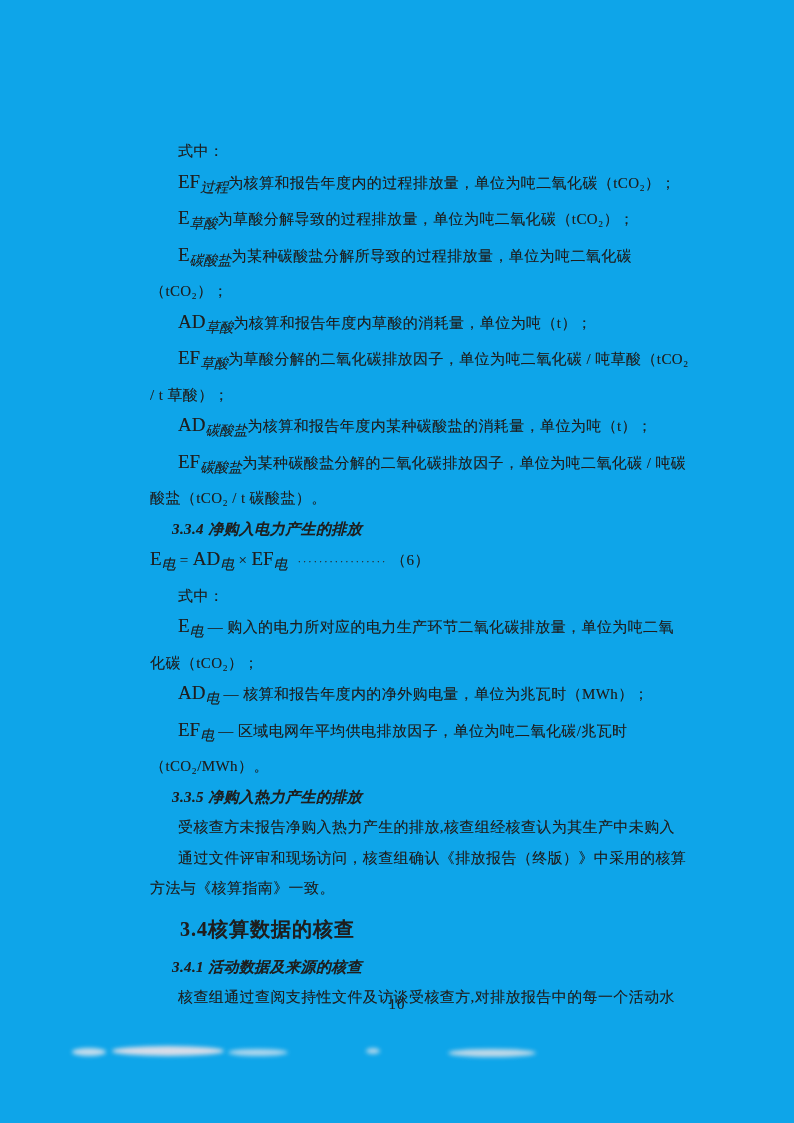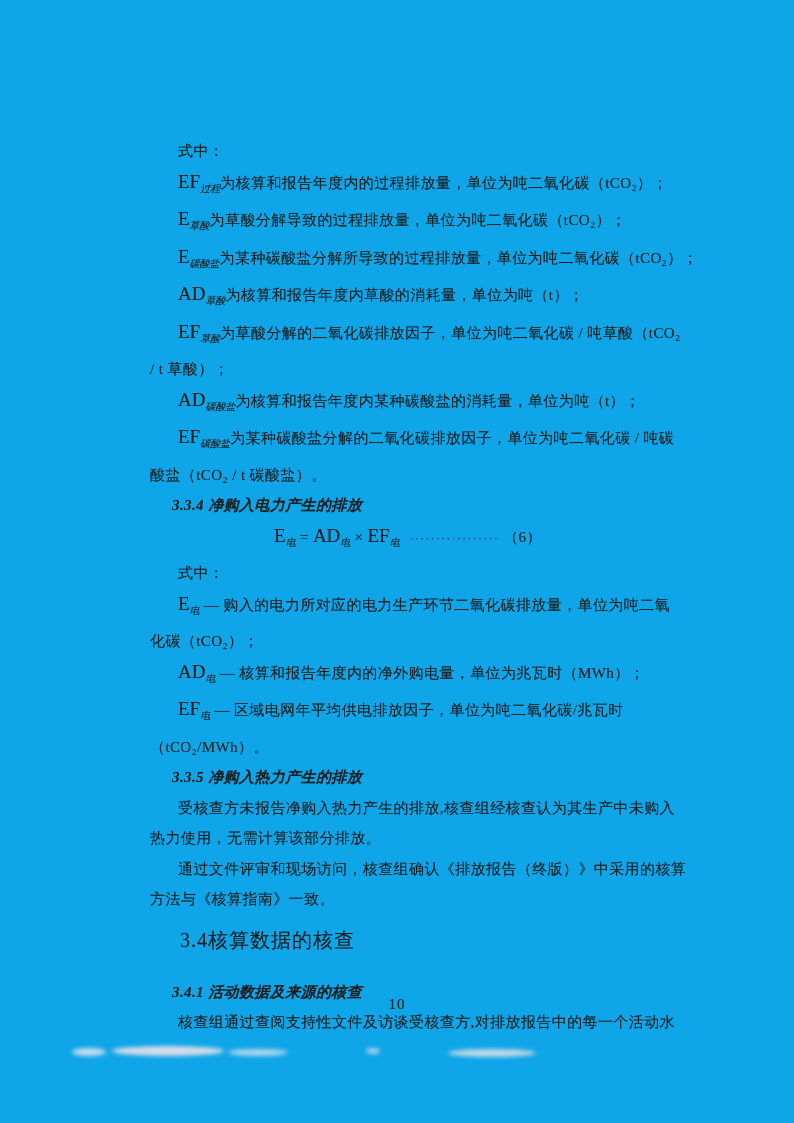--- a/index.html
+++ b/index.html
@@ -15,32 +15,32 @@
   .content { position:absolute; left:150px; top:136px; width:556px; }
   .content p {
     font-size:15px;
     line-height:30.5px;
     letter-spacing:0.4px;
     text-shadow:0 0 0.5px rgba(30,30,30,0.45);
   }
   p.body { text-indent:28px; }
   p.heading3 { font-weight:bold; text-indent:22px;font-style:italic; }
   p.heading2 {
-    font-weight:normal;
+    font-weight:bold;
     font-size:20px;
     line-height:34px;
     text-indent:30px;
     margin-top:8px;
-    margin-bottom:20px;
+    margin-bottom:6px;
     letter-spacing:1px;
   }
-  p.formula { text-align:center; text-indent:0; padding-right:40px; }
+  p.formula { text-indent:0; padding-right:40px; }
   .seg-t { }
   .seg-v { font-size:19px; letter-spacing:0; }
-  .seg-s { font-style:italic; font-size:10px; vertical-align:-4px; letter-spacing:0; }
+  .seg-s { font-style:italic; font-size:14px; vertical-align:-4px; letter-spacing:0; }
   .seg-d { font-size:11px; letter-spacing:1.6px; margin:0 4px 0 10px; color:#2a2a2a; }
   .page-number {
     position:absolute;
     top:996px; left:0; width:100%;
     text-align:center;
     font-size:15px;
     letter-spacing:1px;
     text-shadow:0 0 0.5px rgba(30,30,30,0.45);
   }
   .smudge { position:absolute; border-radius:50%; filter:blur(2px); }
@@ -63,21 +63,21 @@
       <p class="body"><span class="seg-v">EF</span><span class="seg-s">草酸</span><span class="seg-t">为草酸分解的二氧化碳排放因子，单位为吨二氧化碳 / 吨草酸（tCO₂</span><br><span class="seg-t">/ t 草酸）；</span></p>
       <p class="body"><span class="seg-v">AD</span><span class="seg-s">碳酸盐</span><span class="seg-t">为核算和报告年度内某种碳酸盐的消耗量，单位为吨（t）；</span></p>
       <p class="body"><span class="seg-v">EF</span><span class="seg-s">碳酸盐</span><span class="seg-t">为某种碳酸盐分解的二氧化碳排放因子，单位为吨二氧化碳 / 吨碳</span><br><span class="seg-t">酸盐（tCO₂ / t 碳酸盐）。</span></p>
       <p class="heading3"><span class="seg-t">3.3.4 净购入电力产生的排放</span></p>
       <p class="formula"><span class="seg-v">E</span><span class="seg-s">电</span><span class="seg-t"> = </span><span class="seg-v">AD</span><span class="seg-s">电</span><span class="seg-t"> × </span><span class="seg-v">EF</span><span class="seg-s">电</span><span class="seg-d">·················</span><span class="seg-t">（6）</span></p>
       <p class="body"><span class="seg-t">式中：</span></p>
       <p class="body"><span class="seg-v">E</span><span class="seg-s">电</span><span class="seg-t"> — 购入的电力所对应的电力生产环节二氧化碳排放量，单位为吨二氧</span><br><span class="seg-t">化碳（tCO₂）；</span></p>
       <p class="body"><span class="seg-v">AD</span><span class="seg-s">电</span><span class="seg-t"> — 核算和报告年度内的净外购电量，单位为兆瓦时（MWh）；</span></p>
       <p class="body"><span class="seg-v">EF</span><span class="seg-s">电</span><span class="seg-t"> — 区域电网年平均供电排放因子，单位为吨二氧化碳/兆瓦时</span><br><span class="seg-t">（tCO₂/MWh）。</span></p>
       <p class="heading3"><span class="seg-t">3.3.5 净购入热力产生的排放</span></p>
-      <p class="body"><span class="seg-t">受核查方未报告净购入热力产生的排放,核查组经核查认为其生产中未购入</span><br><span class="seg-t">热力使用，无需计算该部分排放。</span></p>
+      <p class="body"><span class="seg-t">受核查方未报告净购入热力产生的排放,核查组经核查认为其生产中未购入</span><br></p>
       <p class="body"><span class="seg-t">通过文件评审和现场访问，核查组确认《排放报告（终版）》中采用的核算</span><br><span class="seg-t">方法与《核算指南》一致。</span></p>
       <p class="heading2"><span class="seg-t">3.4核算数据的核查</span></p>
       <p class="heading3"><span class="seg-t">3.4.1 活动数据及来源的核查</span></p>
       <p class="body"><span class="seg-t">核查组通过查阅支持性文件及访谈受核查方,对排放报告中的每一个活动水</span></p>
     </div>
 
   <div class="page-number">10</div>
 
   <div class="smudge s1"></div>
   <div class="smudge s2"></div>

